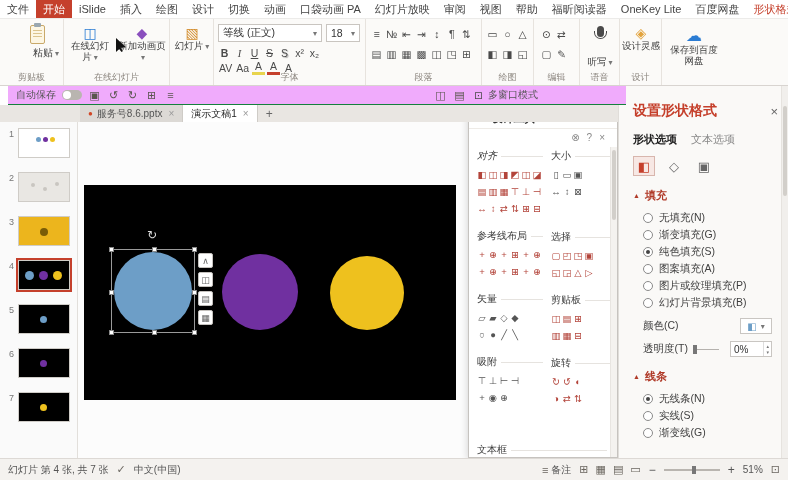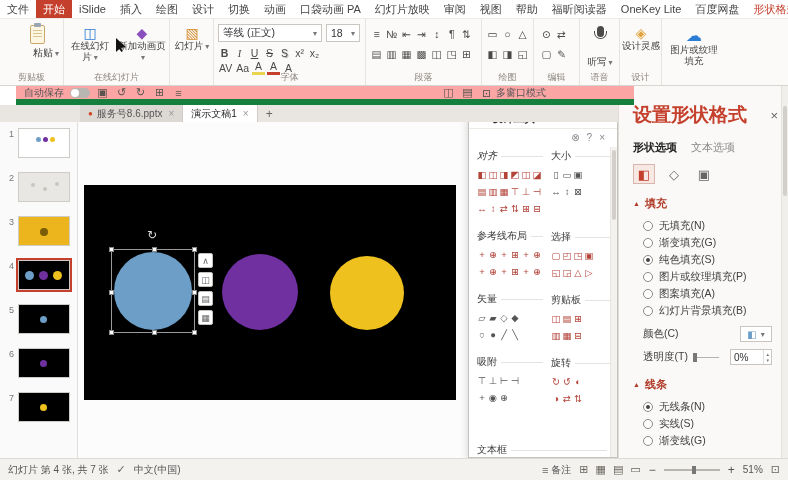--- a/index.html
+++ b/index.html
@@ -36,21 +36,21 @@
 .fs{text-decoration:line-through;}
 .fsh{text-shadow:1px 1px 1px #aaa;}
 .fhl{border-bottom:3px solid #e8d44d;line-height:1;}
 .fcl{border-bottom:3px solid #c5402c;line-height:1;}
 .mic{width:7px;height:11px;background:#4a4a4a;border-radius:3.5px;margin:3px auto 2px;position:relative;}
 .mic::after{content:"";position:absolute;left:-3px;right:-3px;top:5px;height:7px;border:1.5px solid #4a4a4a;border-top:none;border-radius:0 0 7px 7px;}
 .cloud{font-size:16px;color:#2b7cd3;height:18px;line-height:18px;}
 .bulb{font-size:14px;color:#e2a33d;height:16px;line-height:16px;}
 
 
-.quickbar{position:absolute;top:86px;left:16px;width:618px;height:19px;background:#fca5a5;border-bottom:6px solid #15803d;display:flex;align-items:center;gap:6px;padding:0 8px;z-index:10;}
+.quickbar{position:absolute;top:86px;left:8px;width:618px;height:19px;background:#f0abfc;border-bottom:1px solid #15803d;display:flex;align-items:center;gap:6px;padding:0 8px;z-index:10;}
 .qlabel{font-size:10px;color:#555;}
 .toggle{width:20px;height:10px;border-radius:5px;background:#b9b5b0;position:relative;display:inline-block;}
 .toggle::after{content:"";position:absolute;left:1px;top:1px;width:8px;height:8px;border-radius:50%;background:#fff;}
 .qicons{display:flex;gap:6px;align-items:center;}
 .qicons .ric{font-size:11px;color:#5a564f;}
 .qspacer{flex:1;}
 .mwlabel{font-size:10px;color:#555;margin-right:80px;display:flex;align-items:center;gap:3px;}
 
 
 .tabbar{position:absolute;top:105px;left:0;width:618px;height:17px;background:#e9e6e2;display:flex;align-items:flex-end;padding-left:80px;z-index:10;}
@@ -92,21 +92,21 @@
 .dtlabel::after{content:"";flex:1;height:1px;background:#e6e3df;min-width:4px;}
 .dtrow{display:flex;gap:1px;margin-bottom:4px;}
 .mi{display:inline-flex;width:10px;height:13px;align-items:center;justify-content:center;font-size:9.5px;}
 .dttext{position:absolute;left:8px;right:3px;top:296px;}
 .dtscroll{position:absolute;right:0;top:38px;bottom:0;width:7px;background:#f4f2ef;border-left:1px solid #e8e5e1;}
 .dtthumb{margin:3px 1px 0;height:70px;background:#d2cfca;border-radius:2px;}
 
 
 .fmtpanel{position:absolute;right:0;top:86px;width:170px;bottom:22px;background:#faf9f7;border-left:1px solid #e0ddd9;padding:16px 10px 0 14px;z-index:9;}
 .ftitle-row{display:flex;align-items:center;justify-content:space-between;}
-.ftitle{font-size:19px;font-weight:bold;color:#c5402c;}
+.ftitle{font-size:14px;font-weight:bold;color:#c5402c;}
 .fclose{color:#666;font-size:13px;}
 .ftabs{display:flex;gap:14px;margin-top:12px;}
 .ftab{font-size:11px;color:#888;}
 .ftab.active{color:#222;font-weight:bold;}
 .ficons{display:flex;gap:8px;margin-top:9px;}
 .fic{width:22px;height:20px;display:flex;align-items:center;justify-content:center;font-size:13px;color:#666;border:1px solid transparent;}
 .fic.active{border-color:#d8b6ad;background:#f7e8e4;color:#c5402c;}
 .fhead{display:flex;align-items:center;gap:5px;color:#b03a28;font-size:11px;font-weight:bold;margin:12px 0 6px;}
 .tri{font-size:7px;}
 .fr{display:flex;align-items:center;gap:6px;height:17px;padding-left:10px;}
@@ -281,21 +281,21 @@
     <div class="vbtn" style="left:2px;top:6px;width:38px">
       <div class="bulb">◈</div>
       <div class="vlbl"><span>设计灵感</span></div>
     </div>
     <div class="gcaption">设计</div>
   </div>
 
   <div class="rgroup" style="left:662px;width:66px;border-right:none">
     <div class="vbtn" style="left:4px;top:8px;width:56px">
       <div class="cloud">☁</div>
-      <div class="vlbl"><span>图片或纹理填充</span></div>
+      <div class="vlbl"><span>保存到百度网盘</span></div>
     </div>
   </div>
 </div>
 
 <div class="cursor"></div>
 
 <div class="quickbar">
   <span class="qlabel">自动保存</span>
   <span class="toggle"></span>
   <span class="qicons" id="qb-left">
@@ -609,25 +609,25 @@
       <div class="fr">
         <span class="radio"></span>
         <span class="rlabel">渐变填充(G)</span>
       </div>
       <div class="fr">
         <span class="radio sel"></span>
         <span class="rlabel">纯色填充(S)</span>
       </div>
       <div class="fr">
         <span class="radio"></span>
+        <span class="rlabel">图案填充(A)</span>
+      </div>
+      <div class="fr">
+        <span class="radio"></span>
         <span class="rlabel">图片或纹理填充(P)</span>
-      </div>
-      <div class="fr">
-        <span class="radio"></span>
-        <span class="rlabel">图案填充(A)</span>
       </div>
       <div class="fr">
         <span class="radio"></span>
         <span class="rlabel">幻灯片背景填充(B)</span>
       </div>
     </div>
   <div class="fctl-row">
     <span class="fctl-label">颜色(C)</span>
     <span class="color-btn">
         <span class="cbi">◧</span>

